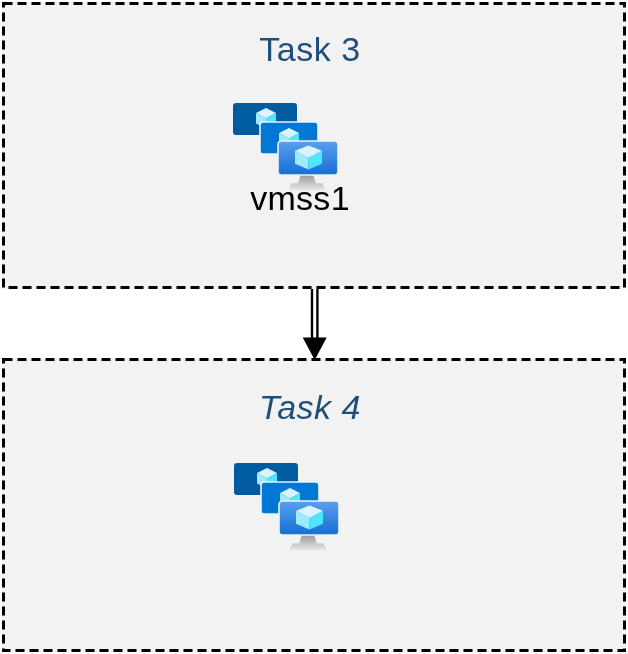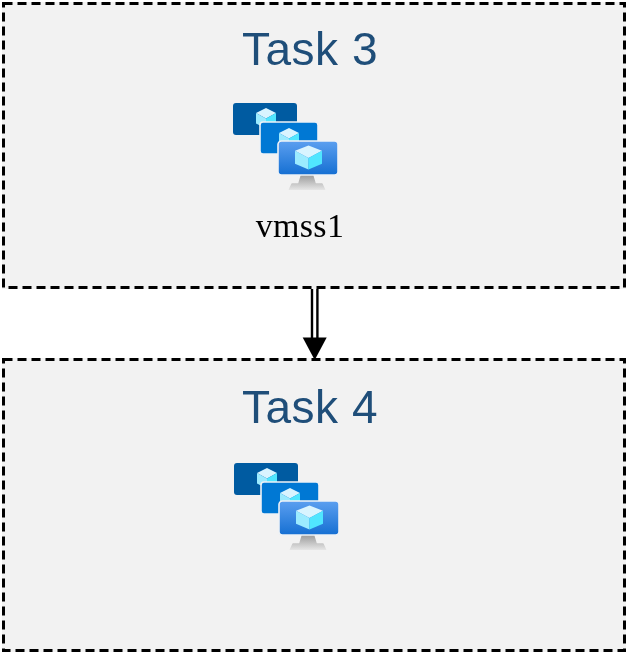--- a/index.html
+++ b/index.html
@@ -19,33 +19,33 @@
   }
   .task-box {
     position: absolute;
     left: 2px;
     width: 624px;
     background: #f2f2f2;
     box-sizing: border-box;
     border: 3px solid transparent; 
   }
   #box1 { top: 2px; height: 287px; }
-  #box2 { top: 358px; height: 294px; }
+  #box2 { top: 358px; height: 294px; font-style: italic; }
   .dash-border {
     position: absolute;
     left: -3px;
     top: -3px;
     pointer-events: none;
   }
   .box-title {
     position: absolute;
     left: 0;
     width: 610px;
     text-align: center;
-    font-size: 46px;
+    font-size: 34px;
     letter-spacing: 0.5px;
     color: #1f4e79;
     line-height: 40px;
     white-space: nowrap;
   }
   #box1 .box-title { top: 24px; }
   #box2 .box-title { top: 26px; }
   .vmss-icon {
     position: absolute;
     width: 105px;
@@ -57,21 +57,21 @@
     position: absolute;
     left: 0;
     width: 590px;
     text-align: center;
     color: #000000;
     font-size: 34px;
     letter-spacing: 0.3px;
     line-height: 40px;
     white-space: nowrap;
   }
-  #box1 .labels { top: 201px; font-family: Liberation Serif, serif; }
+  #box1 .labels { top: 173px; }
   #box2 .labels { top: 208px; }
   .arrow {
     position: absolute;
     left: 298px;
     top: 289px;
     z-index: 3;
   }
   .defs-holder { position: absolute; width: 0; height: 0; }
 </style>
 </head>

